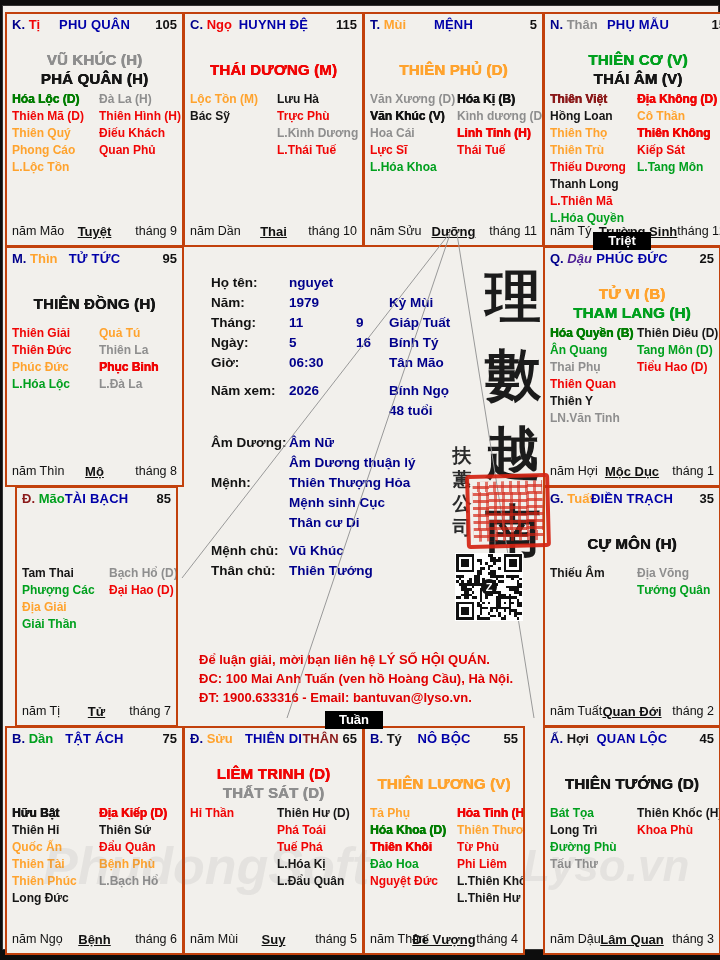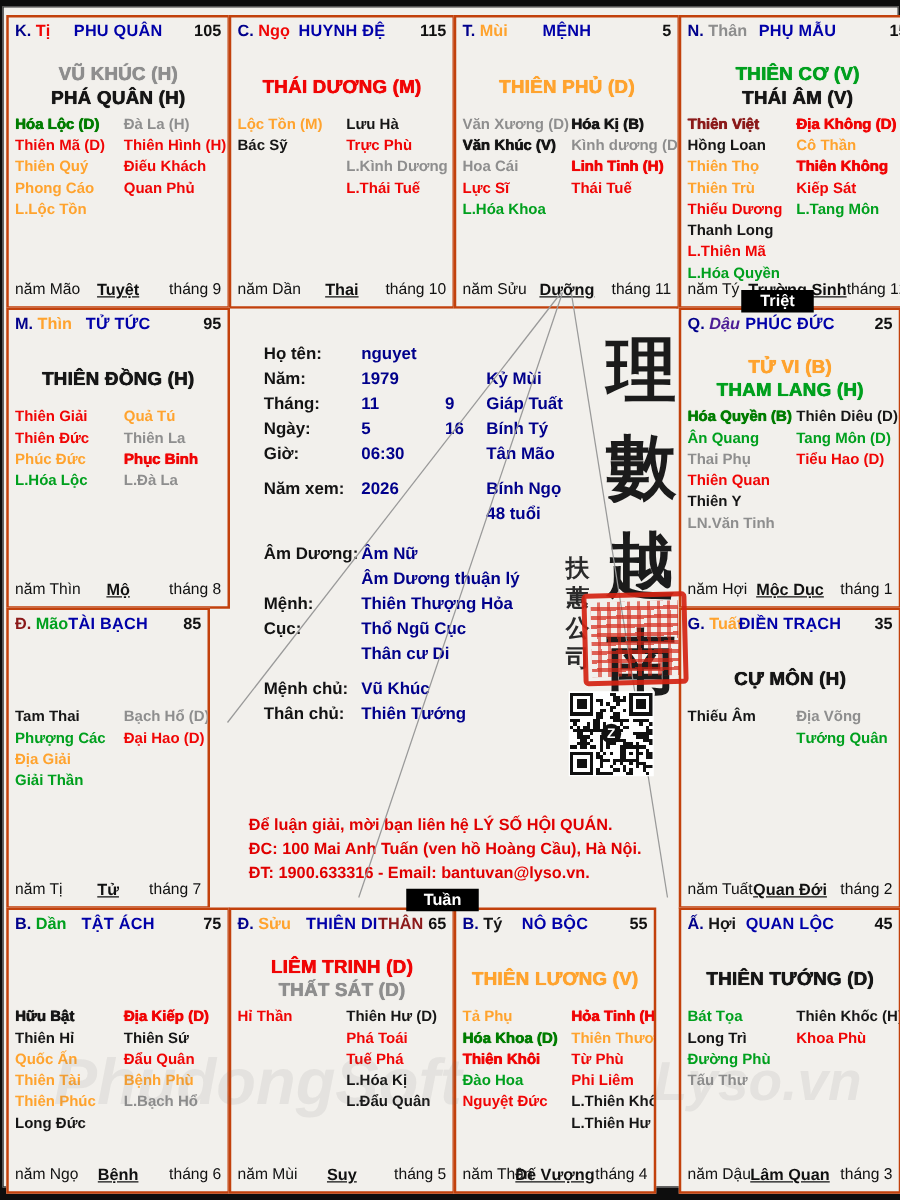--- a/index.html
+++ b/index.html
@@ -249,21 +249,21 @@
           <div class="star" style="color: rgb(0, 160, 30);">Tang Môn (D)</div>
           <div class="star" style="color: rgb(240, 5, 5);">Tiểu Hao (D)</div>
         </div>
     <div class="ftr">
       <span class="fyear">năm Hợi</span>
       <span class="fmonth">tháng 1</span>
       <span class="fstage">Mộc Dục</span>
     </div>
   </div>
 
-  <div class="cell" style="left: 2px; top: 480px; width: 163px; height: 241px;">
+  <div class="cell" style="left: 12px; top: 480px; width: 163px; height: 241px;">
     <div class="hdr">
       <span class="canchi"><b class="can" style="color: rgb(139, 26, 26);">Đ.</b> <b class="chi" style="color: rgb(0, 160, 30);">Mão</b></span>
       <span class="pnum"><b class="pextra"></b><b class="num">85</b></span>
       <span class="pname">TÀI BẠCH</span>
     </div>
     <div class="mains"></div>
     <div class="stars leftcol">
           <div class="star" style="color: rgb(22, 22, 22);">Tam Thai</div>
           <div class="star" style="color: rgb(0, 160, 30);">Phượng Các</div>
           <div class="star" style="color: rgb(255, 163, 46);">Địa Giải</div>
@@ -421,21 +421,21 @@
     <div id="info-rows">
         <div class="inforow"><span class="lbl">Họ tên:</span><span class="v1">nguyet</span><span class="v2"></span></div>
         <div class="inforow"><span class="lbl">Năm:</span><span class="v1">1979</span><span class="v2"></span></div>
         <div class="inforow"><span class="lbl">Tháng:</span><span class="v1">11</span><span class="v2">9</span></div>
         <div class="inforow"><span class="lbl">Ngày:</span><span class="v1">5</span><span class="v2">16</span></div>
         <div class="inforow"><span class="lbl">Giờ:</span><span class="v1">06:30</span><span class="v2"></span></div>
         <div class="inforow gap8"><span class="lbl">Năm xem:</span><span class="v1">2026</span><span class="v2"></span></div>
         <div class="inforow gap32"><span class="lbl">Âm Dương:</span><span class="v1">Âm Nữ</span><span class="v2"></span></div>
         <div class="inforow"><span class="lbl"></span><span class="v1">Âm Dương thuận lý</span><span class="v2"></span></div>
         <div class="inforow"><span class="lbl">Mệnh:</span><span class="v1">Thiên Thượng Hỏa</span><span class="v2"></span></div>
-        <div class="inforow"><span class="lbl">Cục:</span><span class="v1">Thổ Ngũ Cục</span><span class="v2"></span></div>
+        <div class="inforow"><span class="lbl"></span><span class="v1">Mệnh sinh Cục</span><span class="v2"></span></div>
         <div class="inforow"><span class="lbl"></span><span class="v1">Thân cư Di</span><span class="v2"></span></div>
         <div class="inforow gap8"><span class="lbl">Mệnh chủ:</span><span class="v1">Vũ Khúc</span><span class="v2"></span></div>
         <div class="inforow"><span class="lbl">Thân chủ:</span><span class="v1">Thiên Tướng</span><span class="v2"></span></div>
       </div>
     <div id="canchi-col">
         <div>Kỷ Mùi</div>
         <div>Giáp Tuất</div>
         <div>Bính Tý</div>
         <div>Tân Mão</div>
         <div class="gap8">Bính Ngọ</div>

